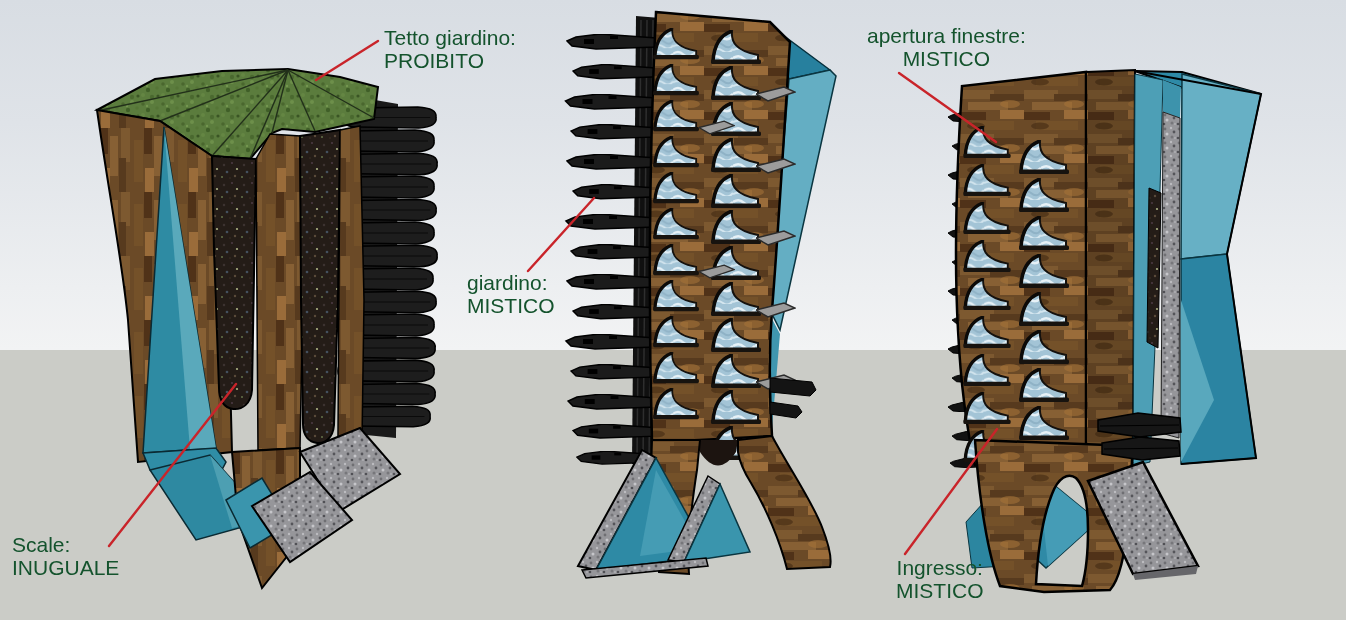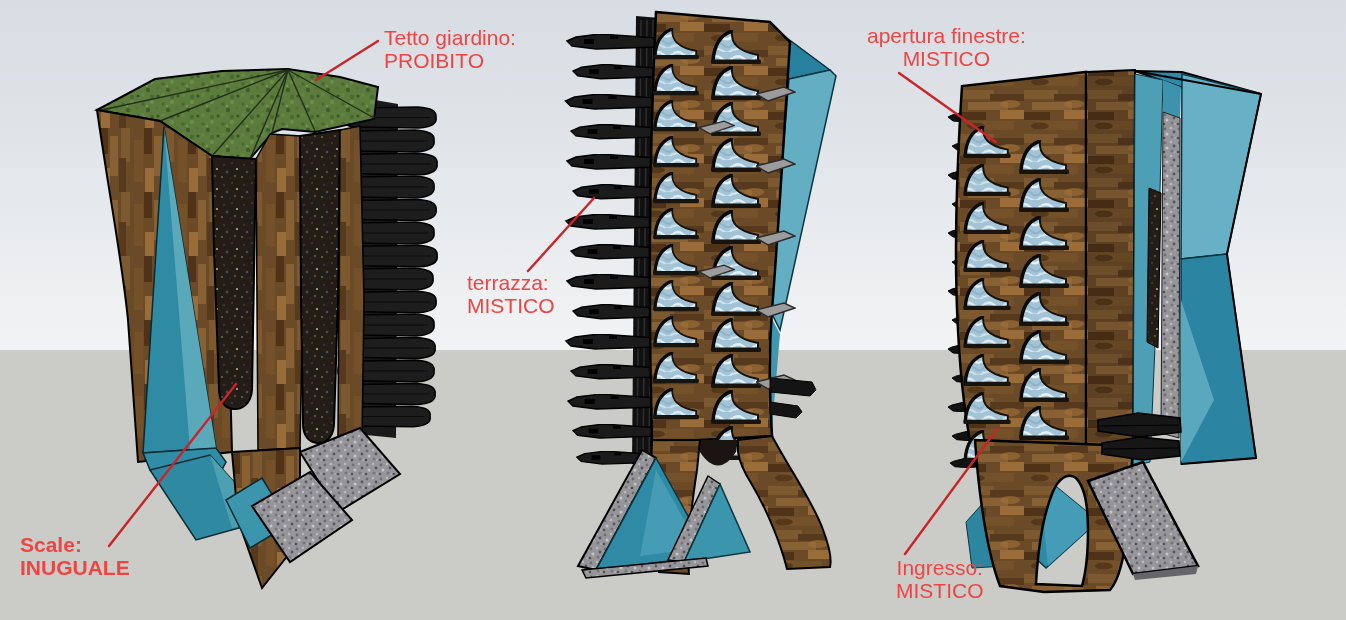--- a/index.html
+++ b/index.html
@@ -2,21 +2,21 @@
 <html><head>
 <meta charset="utf-8">
 <style>
   html,body{margin:0;padding:0;background:#fff;}
   .scene{position:relative;width:1346px;height:620px;overflow:hidden;
          font-family:"Liberation Sans", sans-serif;}
   .sky{position:absolute;left:0;top:0;width:1346px;height:350px;
        background:linear-gradient(180deg,#d8dde3 0%,#dfe3e8 35%,#edeff1 82%,#f2f3f4 100%);}
   .ground{position:absolute;left:0;top:350px;width:1346px;height:270px;background:#cbccc7;}
   .models{position:absolute;left:0;top:0;width:1346px;height:620px;}
-  .callout{position:absolute;color:#ef4444;font-size:21px;line-height:23px;
+  .callout{position:absolute;color:#14532d;font-size:21px;line-height:23px;
            white-space:nowrap;display:flex;flex-direction:column;}
   .callout span{display:block;}
 </style>
 </head>
 <body>
 
 <div class="scene">
   <div class="sky"></div>
   <div class="ground"></div>
 
@@ -308,26 +308,26 @@
       <path d="M528,271 L594,198"></path>
       <path d="M899,73 L996,142"></path>
       <path d="M905,554 L997,429"></path>
     </g>
   </svg>
 
   <div class="callout" style="left:384px;top:26px;">
     <span>Tetto giardino:</span>
     <span>PROIBITO</span>
   </div>
-  <div class="callout" style="left:20px;top:533px;font-weight:bold;">
+  <div class="callout" style="left:12px;top:533px;">
     <span>Scale:</span>
     <span>INUGUALE</span>
   </div>
   <div class="callout" style="left:467px;top:271px;">
-    <span>terrazza:</span>
+    <span>giardino:</span>
     <span>MISTICO</span>
   </div>
   <div class="callout" style="left:867px;top:24px;text-align:center;">
     <span>apertura finestre:</span>
     <span>MISTICO</span>
   </div>
   <div class="callout" style="left:896px;top:556px;text-align:center;">
     <span>Ingresso:</span>
     <span>MISTICO</span>
   </div>

